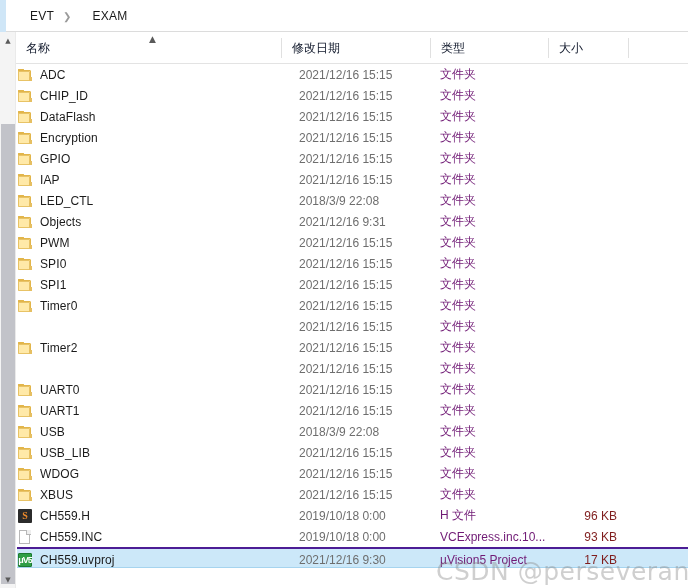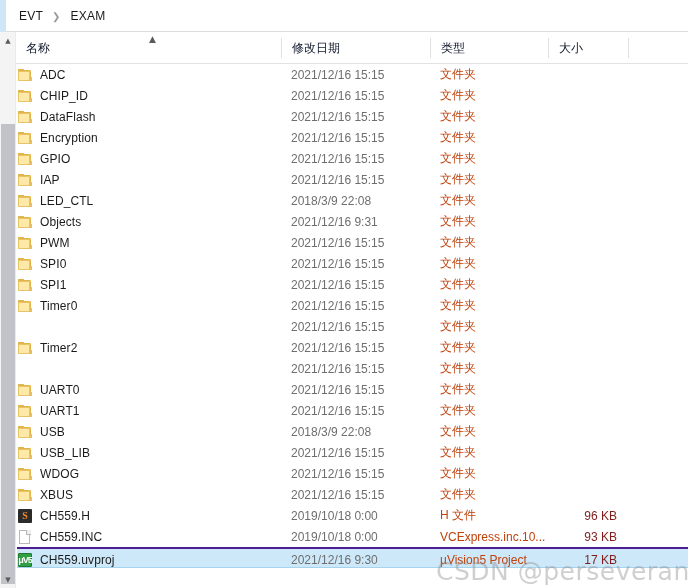--- a/index.html
+++ b/index.html
@@ -40,20 +40,21 @@
     padding-left: 10px;
     height: 32px;
     font-size: 12px;
     color: #1a1a1a;
     letter-spacing: .2px;
   }
   .crumb {
     padding: 2px 3px;
     white-space: nowrap;
     cursor: default;
+    margin-left: 11px;
   }
   .crumb-sep {
     color: #9a9a9a;
     font-size: 10px;
     padding: 0 7px 0 6px;
     transform: translateY(1px);
   }
 
   
   .colheader {
@@ -145,22 +146,22 @@
     position: absolute;
     top: 0;
     height: 21px;
     display: flex;
     align-items: center;
     font-size: 12px;
     white-space: nowrap;
     overflow: hidden;
   }
   .cell-name  { left: 0;   width: 264px; color: #1b1b1b; }
-  .cell-date  { left: 264px; width: 149px; color: #6e6e6e; padding-left: 10px; }
-  .cell-type  { left: 413px; width: 118px; color: #c2410c; padding-left: 10px; }
+  .cell-date  { left: 272px; width: 149px; color: #6e6e6e; padding-left: 10px; }
+  .cell-type  { left: 413px; width: 118px; color: #701a75; padding-left: 10px; }
   .cell-size  { left: 531px; width: 80px;  color: #7f1d1d;
                 justify-content: flex-end; padding-right: 11px; }
 
   .name-wrap { display: flex; align-items: center; }
   .name-text { padding-left: 7px; letter-spacing: .1px; }
 
   
   .icon { width: 16px; height: 16px; position: relative; flex: 0 0 auto; }
 
   

